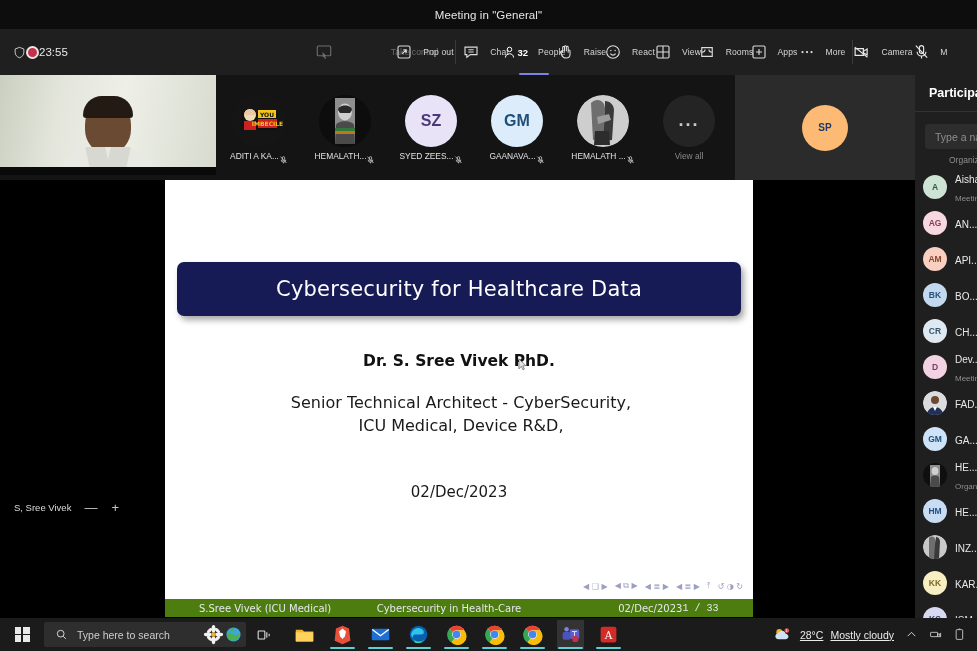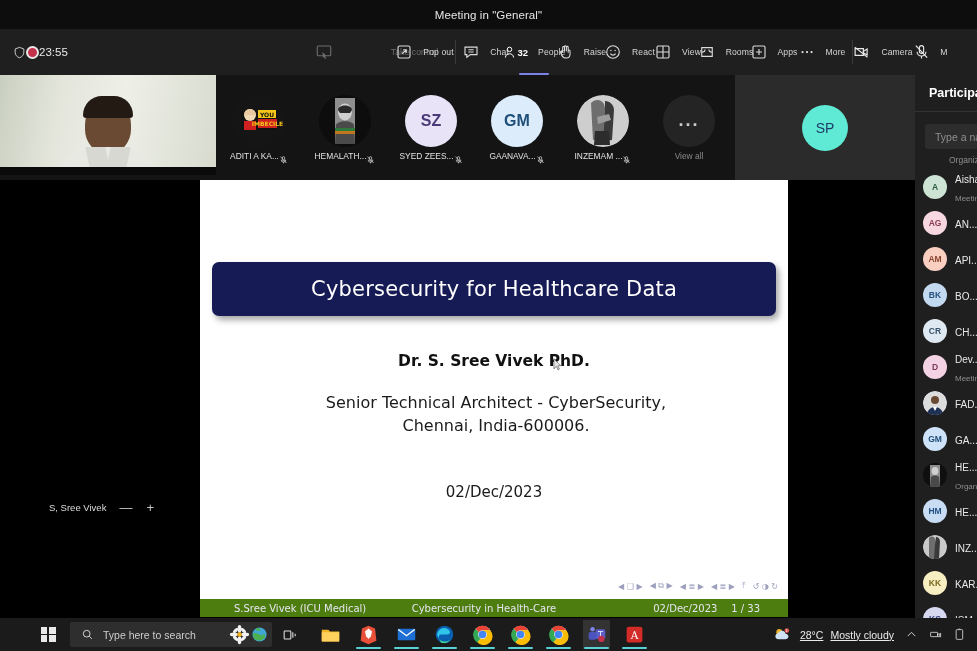--- a/index.html
+++ b/index.html
@@ -75,25 +75,25 @@
         justify-content:center; font-size:16px; font-weight:600; overflow:hidden; position:relative; }
   .tile-lb { display:flex; align-items:center; gap:0; }
   .tile-lb .nm { font-size:8.4px; color:#e2e2e2; max-width:62px; overflow:hidden;
                  white-space:nowrap; text-overflow:ellipsis; }
   .mutei { width:9px; height:10px; flex:none; }
   .viewall .av { background:#242424; color:#c9c9c9; font-size:18px; letter-spacing:2px; }
   .viewall .nm { color:#8a8a8a; }
 
   .sp-panel { position:absolute; left:735px; top:0; width:180px; height:105px;
               background:#2b2b2b; display:flex; align-items:center; justify-content:center; }
-  .sp-av { width:46px; height:46px; border-radius:50%; background:#5eead4; color:#1f3b68;
-           display:flex; align-items:center; justify-content:center; font-size:14px; font-weight:400; }
+  .sp-av { width:46px; height:46px; border-radius:50%; background:#fdba74; color:#1f3b68;
+           display:flex; align-items:center; justify-content:center; font-size:10px; font-weight:700; }
 
   
-  .stage { position:absolute; left:0; top:180px; width:915px; height:342px; background:#000;margin-left:35px; }
+  .stage { position:absolute; left:0; top:180px; width:915px; height:342px; background:#000; }
   .slide { position:absolute; left:165px; top:0px; width:588px; height:437px; background:#fff;
            overflow:hidden; }
   .slide-body { position:relative; width:100%; height:100%;
                 font-family:"DejaVu Sans", sans-serif; color:#1a1a1a; }
   .titlebox {
     position:absolute; left:12px; right:12px; top:82px; height:54px;
     background:#161a55; border-radius:7px; color:#fff;
     display:flex; align-items:center; justify-content:center;
     box-shadow:3px 4px 6px rgba(0,0,0,.35);
   }
@@ -106,21 +106,21 @@
            font-size:15px; color:#1a1a1a; }
   .navsyms { position:absolute; right:10px; bottom:26px; display:flex; align-items:center;
              gap:7px; color:#7b7fa8; font-size:8px; opacity:.75; }
   .navsyms .grp { display:flex; align-items:center; gap:2px; }
   .slide-foot { position:absolute; left:0; right:0; bottom:0; height:18px;
                 background:#4d7c0f; color:#e7e7f2; font-size:10px;
                 display:flex; align-items:center; }
   .sf-a { width:36%; padding-left:34px; }
   .sf-b { width:34%; }
   .sf-c { width:18%; text-align:right; }
-  .sf-d { width:12%; text-align:center; padding-right:14px; }
+  .sf-d { width:12%; text-align:left; padding-right:14px;font-family:Liberation Mono, monospace; }
 
   .presenter-bar { position:absolute; left:0; bottom:0; width:165px; height:30px;
                    background:#000; display:flex; align-items:center; gap:13px;
                    padding-left:14px; }
   .pb-name { font-size:9.5px; color:#dcdcdc; }
   .pb-btn { font-size:13px; color:#c8c8c8; width:12px; text-align:center; cursor:default; }
 
   .cursor-arrow { position:absolute; left:518px; top:178px; width:9px; height:13px; }
 
   
@@ -136,21 +136,21 @@
   .prow { height:36px; display:flex; align-items:center; padding-left:8px; gap:8px; }
   .prow .pav { width:24px; height:24px; border-radius:50%; flex:none;
                display:flex; align-items:center; justify-content:center;
                font-size:8.5px; font-weight:600; overflow:hidden; }
   .prow .ptxt { overflow:hidden; }
   .prow .pnm { font-size:10px; color:#e8e8e8; white-space:nowrap; }
   .prow .psub { font-size:8px; color:#8f8f8f; white-space:nowrap; }
 
   
   .taskbar { position:absolute; left:0; bottom:0; width:977px; height:33px;
-             background:#1b1b1b; display:flex; align-items:center;padding-left:26px; }
+             background:#1b1b1b; display:flex; align-items:center; }
   .tb-start { width:44px; height:33px; display:flex; align-items:center; justify-content:center; }
   .win-logo { width:15px; height:15px; display:grid; grid-template-columns:1fr 1fr;
               grid-template-rows:1fr 1fr; gap:1.6px; }
   .win-logo i { background:#e9e9e9; display:block; }
   .search-box { width:202px; height:25px; background:#2e2e2e; border-radius:2px;
                 display:flex; align-items:center; gap:9px; padding-left:11px; position:relative; }
   .search-box .ph { font-size:10.5px; color:#cdcdcd; }
   .srch-imgs { position:absolute; right:4px; top:0; height:25px; display:flex;
                align-items:center; gap:1px; }
   .taskview { width:36px; display:flex; align-items:center; justify-content:center; }
@@ -417,21 +417,21 @@
           <svg viewBox="0 0 52 52" width="52" height="52">
             <circle cx="26" cy="26" r="26" fill="#d8d8d8"></circle>
             <path d="M0 0h52v52H0z" fill="#bdbdbd" opacity=".35"></path>
             <path d="M14 8c4-4 10-4 13 1l3 12-4 22-10 2z" fill="#6e6e6e"></path>
             <path d="M28 6c5 0 9 4 9 9l-2 30-9 1 2-26z" fill="#3a3a3a"></path>
             <path d="M20 22l12-3 2 6-13 4z" fill="#9c9c9c"></path>
             <path d="M18 36h14l1 14H17z" fill="#2c2c2c"></path>
           </svg>
         </div>
         <div class="tile-lb">
-          <span class="nm">INZEMAM ...</span>
+          <span class="nm">HEMALATH ...</span>
           <span class="mutei">
             <svg viewBox="0 0 24 24" width="9" height="10" fill="none" stroke="#d9d9d9" stroke-width="2">
               <rect x="9" y="3" width="6" height="11" rx="3"></rect>
                 <path d="M5.8 11.5a6.2 6.2 0 0 0 12.4 0M12 17.7V21M4 3 20 20"></path>
             </svg>
           </span>
         </div>
       </div>
 
       <div class="tile viewall">
@@ -458,21 +458,21 @@
       <div class="slide-body">
 
         <div class="titlebox">
           <span>Cybersecurity for Healthcare Data</span>
         </div>
 
         <div class="author">Dr.  S.  Sree Vivek PhD.</div>
 
         <div class="affil">
           <div>Senior Technical Architect - CyberSecurity,</div>
-          <div>Chennai, India-600006.</div>
+          <div>ICU Medical, Device R&amp;D,</div>
         </div>
 
         <div class="sdate">02/Dec/2023</div>
 
         <div class="navsyms">
           <span class="grp">◀ ❑ ▶</span>
           <span class="grp">◀ ⧉ ▶</span>
           <span class="grp">◀ ≣ ▶</span>
           <span class="grp">◀ ≣ ▶</span>
           <span class="grp">⤒</span>

